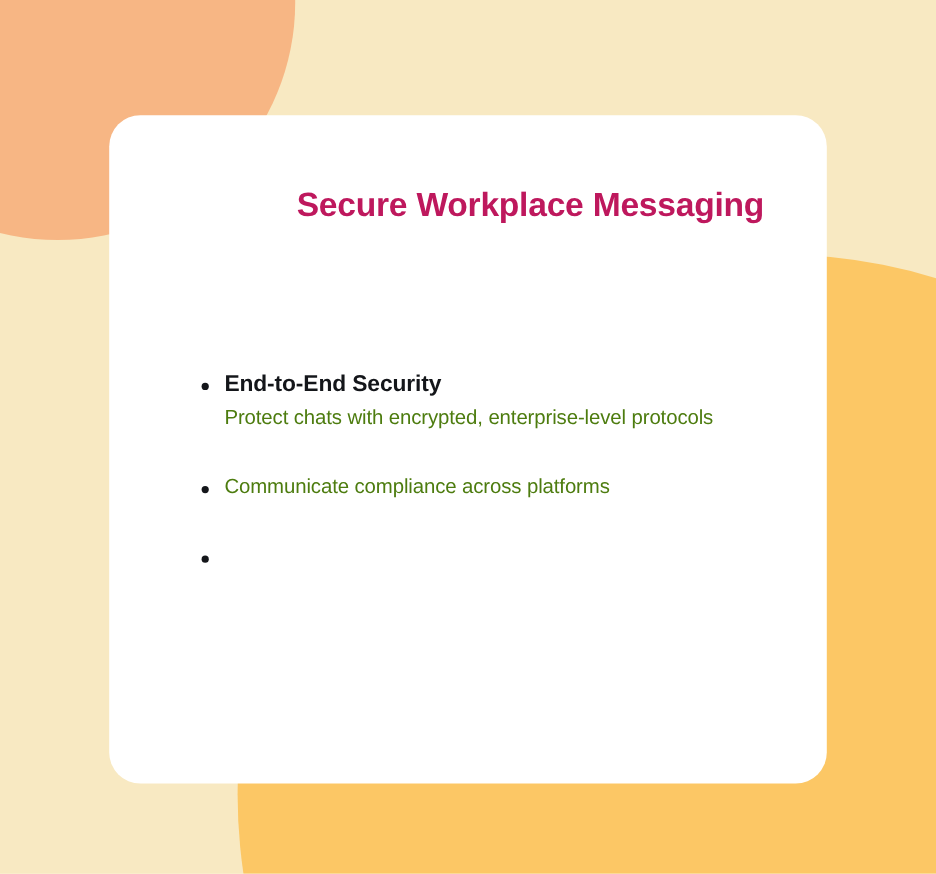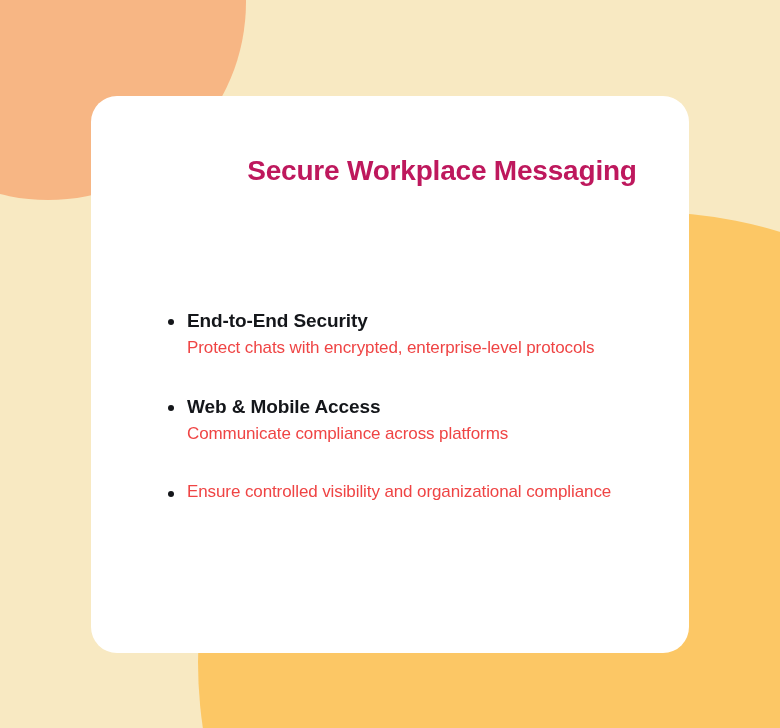--- a/index.html
+++ b/index.html
@@ -108,21 +108,21 @@
     color: #14161A;
     line-height: 1.25;
     letter-spacing: -0.1px;
   }
 
   .feature-desc {
     display: block;
     margin-top: 4px;
     font-size: 17px;
     font-weight: normal;
-    color: #ef4444;
+    color: #4d7c0f;
     line-height: 1.3;
     letter-spacing: -0.1px;
   }
 </style>
 </head>
 <body>
 
 <div id="stage">
 
   <div class="blob" id="blob-peach"></div>
@@ -135,25 +135,23 @@
     <ul id="feature-list">
 
       <li class="feature-item">
         <span class="feature-bullet"></span>
         <span class="feature-heading">End-to-End Security</span>
         <span class="feature-desc">Protect chats with encrypted, enterprise-level protocols</span>
       </li>
 
       <li class="feature-item">
         <span class="feature-bullet"></span>
-        <span class="feature-heading">Web &amp; Mobile Access</span>
         <span class="feature-desc">Communicate compliance across platforms</span>
       </li>
 
       <li class="feature-item">
         <span class="feature-bullet"></span>
-        <span class="feature-desc">Ensure controlled visibility and organizational compliance</span>
       </li>
 
     </ul>
 
   </div>
 </div>
 
 </body></html>

